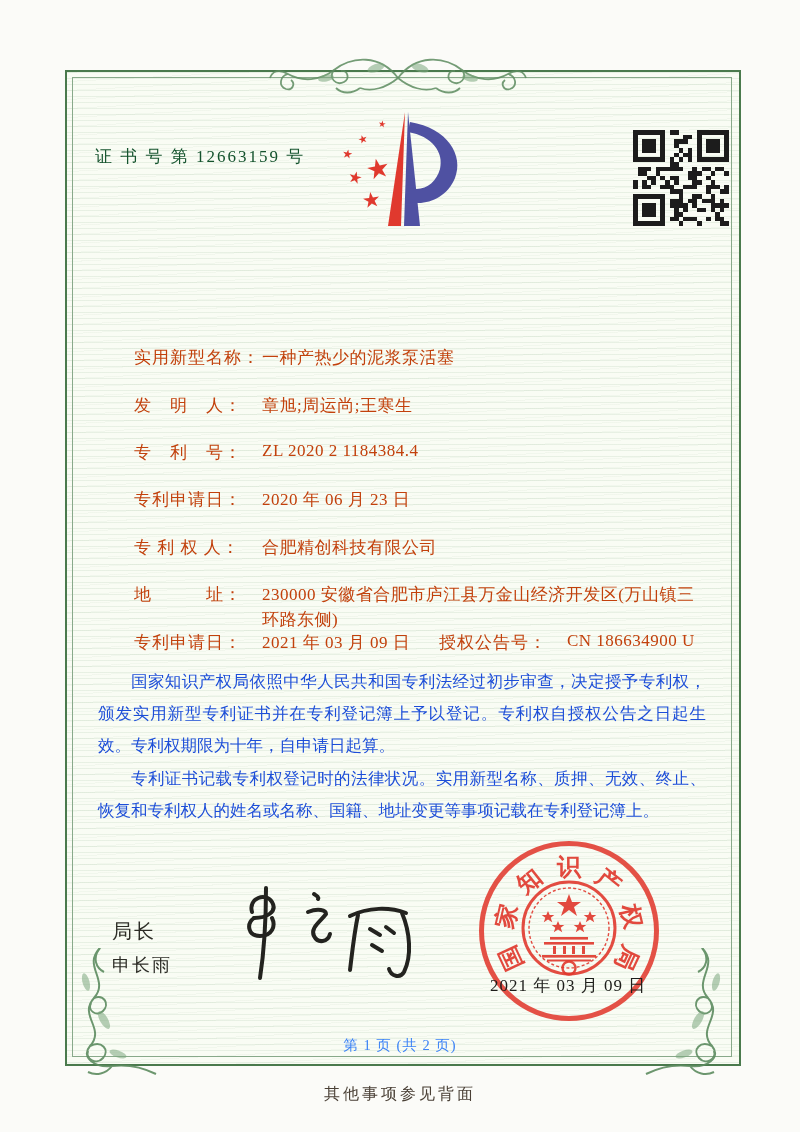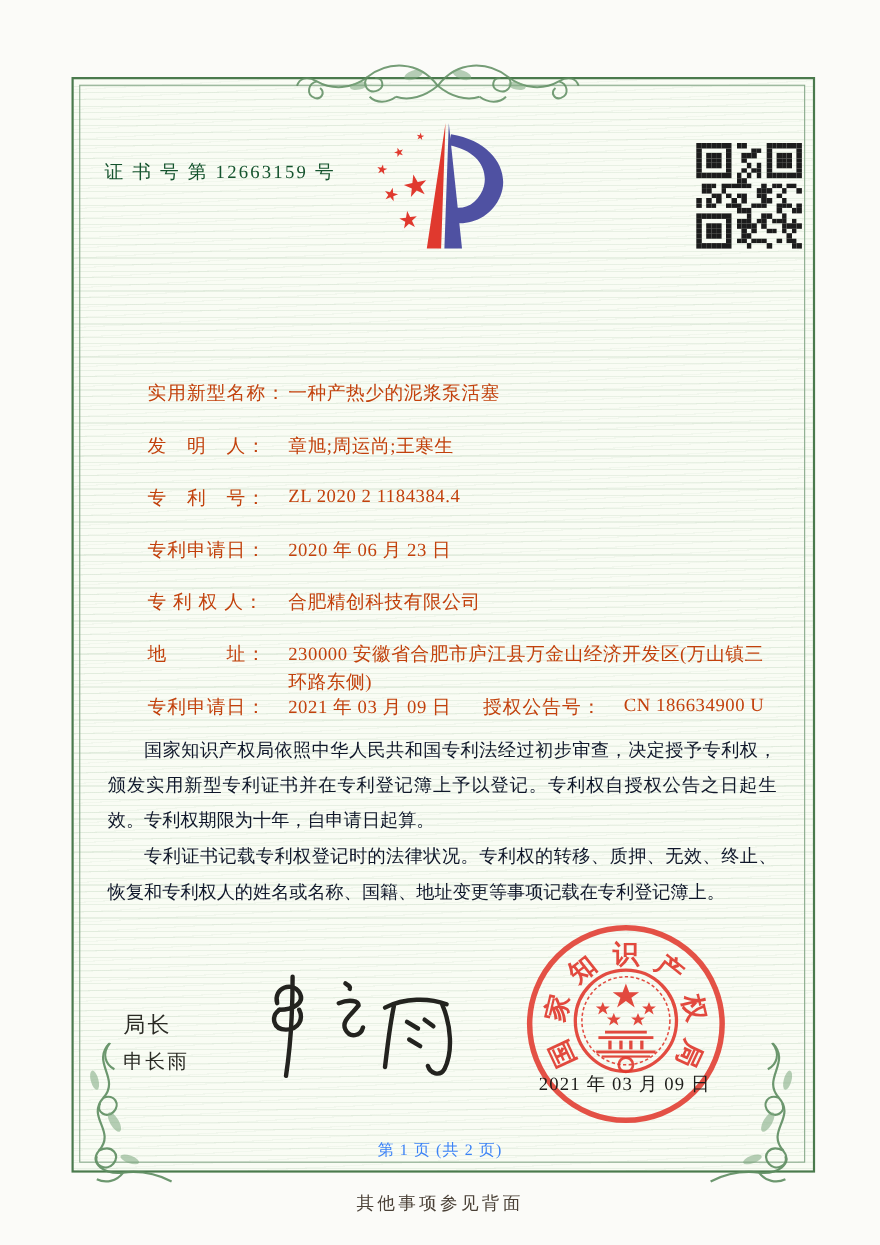--- a/index.html
+++ b/index.html
@@ -62,21 +62,21 @@
 
   .field-row{position:absolute;left:100px;font-size:17px;color:#c2410c;margin-left:34px;}
   .field-label{display:inline-block;letter-spacing:1px;}
   .field-value{position:absolute;left:128px;top:0;white-space:nowrap;letter-spacing:0.5px;}
   .addr-line2{position:absolute;left:128px;top:25px;white-space:nowrap;letter-spacing:0.5px;}
   .grant-no{position:absolute;left:305px;top:0;white-space:nowrap;}
   .grant-no .field-value{left:128px;}
 
   .paragraphs{
     position:absolute;left:98px;top:666px;width:608px;
-    font-size:16.5px;line-height:32px;color:#0f172a;
+    font-size:16.5px;line-height:32px;color:#1d4ed8;
     text-align:justify;
   }
   .paragraphs p{margin:0 0 1px 0;text-indent:2em;}
 
   .sig-title{position:absolute;left:112px;top:918px;font-size:20px;color:#2c2c26;letter-spacing:2px;}
   .sig-name{position:absolute;left:112px;top:953px;font-size:18px;color:#2c2c26;letter-spacing:2px;text-align:center;}
   .sig-script{position:absolute;left:222px;top:884px;}
 
   
   .seal{position:absolute;left:474px;top:836px;width:190px;height:190px;}
@@ -655,21 +655,21 @@
     <span class="field-label">专利申请日：</span>
     <span class="field-value">2021 年 03 月 09 日</span>
     <span class="grant-no">
       <span class="field-label">授权公告号：</span>
       <span class="field-value">CN 186634900 U</span>
     </span>
   </div>
 
   <div class="paragraphs">
     <p>国家知识产权局依照中华人民共和国专利法经过初步审查，决定授予专利权，颁发实用新型专利证书并在专利登记簿上予以登记。专利权自授权公告之日起生效。专利权期限为十年，自申请日起算。</p>
-    <p>专利证书记载专利权登记时的法律状况。专利权的转移、质押、无效、终止、恢复和专利权人的姓名或名称、国籍、地址变更等事项记载在专利登记簿上。</p>
+    <p>专利证书记载专利权登记时的法律状况。实用新型名称、质押、无效、终止、恢复和专利权人的姓名或名称、国籍、地址变更等事项记载在专利登记簿上。</p>
   </div>
 
   <div class="sig-title">局长</div>
   <div class="sig-name">申长雨</div>
 
   <svg class="sig-script" width="205" height="100" viewBox="0 0 205 100">
     <g fill="none" stroke="#23231f" stroke-width="4" stroke-linecap="round" stroke-linejoin="round">
       <path d="M30,28 C26,14 44,8 50,18 C56,28 44,34 32,34"></path>
       <path d="M32,34 C24,40 26,52 38,52 C50,52 54,42 50,34"></path>
       <path d="M44,4 C44,30 42,68 38,94"></path>

